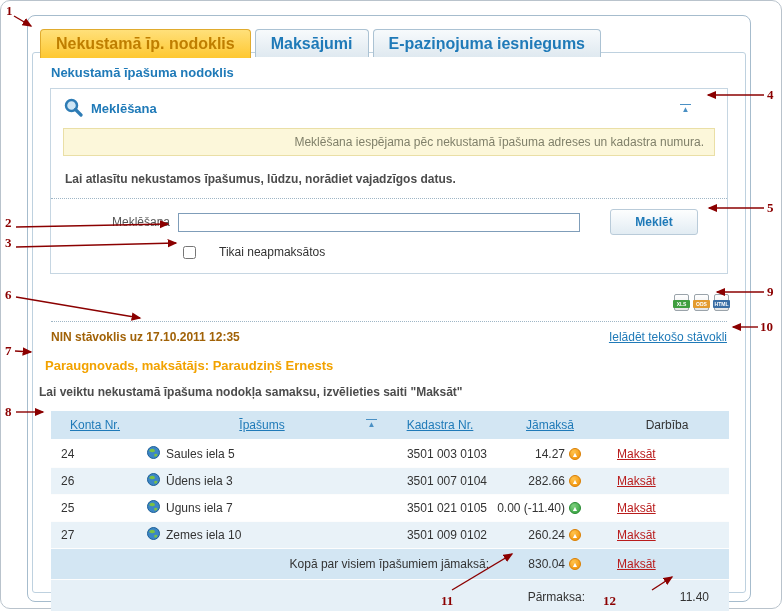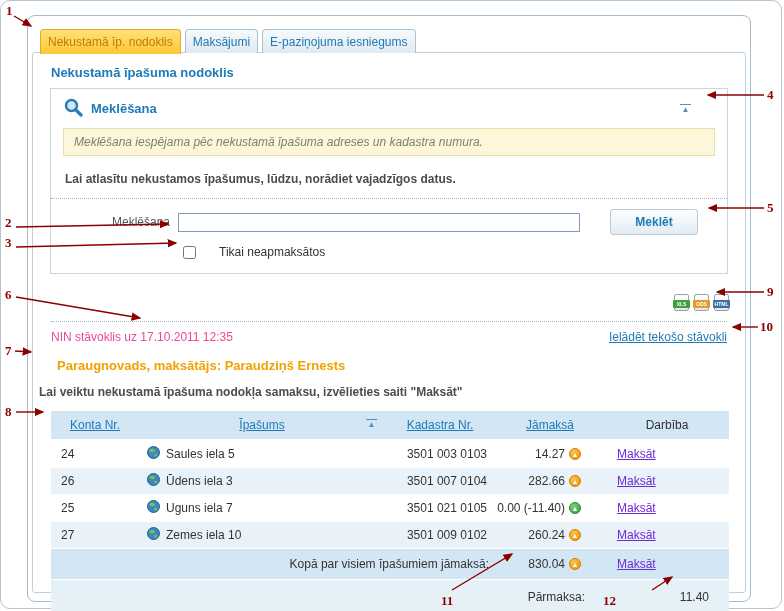--- a/index.html
+++ b/index.html
@@ -5,77 +5,77 @@
   * { box-sizing: border-box; }
   html,body { margin:0; padding:0; background:#fff; }
   body { width:784px; height:611px; font-family:"Liberation Sans", sans-serif; font-size:12px; color:#333; position:relative; }
 
   .outer-frame { position:absolute; left:0; top:0; width:782px; height:609px; border:1px solid #b9c3cc; border-radius:10px; background:#fff; }
 
   .panel { position:absolute; left:26px; top:14px; width:724px; height:587px; border:1px solid #a6bccd; border-radius:8px; background:#fff; }
 
   
   .tabs { position:absolute; left:12px; top:13px; display:flex; gap:4px; z-index:2; }
-  .tab { padding:5px 7px 4px; font-weight:normal; font-size:12px; color:#1f7ab8; background:linear-gradient(#f7fafc,#dfe9f0); border:1px solid #abc2d3; border-bottom:none; border-radius:4px 4px 0 0; cursor:pointer; white-space:nowrap; }
+  .tab { padding:5px 15px 4px; font-weight:bold; font-size:16px; color:#1f7ab8; background:linear-gradient(#f7fafc,#dfe9f0); border:1px solid #abc2d3; border-bottom:none; border-radius:4px 4px 0 0; cursor:pointer; white-space:nowrap; }
   .tab.active { background:linear-gradient(#ffe07a,#fec832); border-color:#e0ab2e; color:#bf7e00; padding-bottom:5px; margin-bottom:-1px; }
 
   .content-box { position:absolute; left:4px; right:4px; top:36px; bottom:8px; border:1px solid #bed1df; border-radius:3px; background:#fff; padding-top:6px; }
 
   .box-title { margin:6px 18px 8px; color:#1f7ab8; font-weight:bold; font-size:13px; }
 
   
   .search-fieldset { margin:0 17px; border:1px solid #c6d6e2; background:#fff; padding:8px 12px 12px; }
   .sf-header { display:flex; align-items:center; gap:8px; }
   .sf-title { color:#1f7ab8; font-weight:bold; font-size:13px; }
   .mini-arrow { display:inline-block; min-width:11px; text-align:center; font-size:8px; line-height:1; color:#4a90c4; border-top:1px solid #4a90c4; padding-top:1px; cursor:pointer; }
   .sf-collapse { margin-left:auto; margin-right:24px; }
-  .sf-hint { margin:8px 0 0; background:#fcf7da; border:1px solid #eadfa6; color:#80806a; font-style:italic; padding:6px 10px; }
+  .sf-hint { margin:8px 0 0; background:#fcf7da; border:1px solid #eadfa6; color:#80806a; padding:6px 10px;text-align:right; }
   .sf-instruction { margin:16px 2px 0; font-weight:bold; color:#4c4c4c; }
   .sf-sep { border:none; border-top:1px dotted #9fb6c6; margin:12px -12px 0; }
   .sf-row { display:flex; align-items:center; margin-top:10px; }
   .sf-label { width:115px; text-align:right; padding-right:8px; color:#555; }
   .search-input { width:402px; height:19px; border:1px solid #7f9db9; padding:1px 4px; font-family:"Liberation Sans",sans-serif; font-size:12px; }
   .search-button { margin-left:30px; width:88px; height:26px; font-weight:bold; font-size:12px; color:#1f7ab8; background:linear-gradient(#fdfefe,#e2ecf3); border:1px solid #b9cbd9; border-radius:3px; cursor:pointer; font-family:"Liberation Sans",sans-serif; }
   .sf-checkbox-row { margin:10px 0 2px 120px; display:flex; align-items:center; gap:23px; color:#333; }
   .sf-checkbox-row input { width:13px; height:13px; margin:0; }
 
   
   .export-row { display:flex; justify-content:flex-end; gap:5px; margin:20px 16px 0 0; }
   .file-icon { display:inline-block; width:15px; height:17px; background:linear-gradient(#ffffff,#e6e6e6); border:1px solid #9aa3aa; border-radius:2px; position:relative; cursor:pointer; }
   .fi-band { position:absolute; left:-2px; right:-2px; bottom:2px; height:8px; color:#fff; font-size:5px; font-weight:bold; text-align:center; line-height:8px; border-radius:1px; }
   .fi-green { background:#3f9e3f; }
   .fi-orange { background:#e39a2e; }
   .fi-blue { background:#3a6ea5; }
 
   .content-sep { border:none; border-top:1px dotted #9fb6c6; margin:10px 18px 0; }
 
   .status-row { display:flex; justify-content:space-between; align-items:center; margin:8px 18px 0; }
-  .status-text { font-weight:normal; color:#ec4899; }
+  .status-text { font-weight:bold; color:#a16207; }
   .reload-link { color:#1f7ab8; text-decoration:underline; cursor:pointer; }
 
-  .payer-line { margin:14px 24px 0; color:#f2a200; font-weight:bold; font-size:13px; }
+  .payer-line { margin:14px 12px 0; color:#f2a200; font-weight:bold; font-size:13px; }
   .pay-instruction { margin:12px 6px 0; font-weight:bold; color:#4c4c4c; }
 
   
   table.props { margin:12px 18px 0; border-collapse:collapse; width:678px; table-layout:fixed; font-size:12px; }
   table.props th, table.props td { overflow:hidden; white-space:nowrap; }
   thead th { background:#d3e6f3; padding:7px 4px; font-weight:normal; text-align:center; color:#333; position:relative; border-bottom:2px solid #fff; }
   thead th a { color:#1f7ab8; text-decoration:underline; cursor:pointer; }
   .th-sort { position:absolute; right:8px; top:8px; }
   tbody td { padding:5px 8px; border-bottom:1px solid #fdfdfd; }
   tr.row-a { background:#ffffff; }
   tr.row-b { background:#e9f2f8; }
   td.cell-account { padding-left:10px; }
   .prop-cell { display:flex; align-items:center; gap:6px; }
   td.cell-cadastre { padding-left:12px;text-align:right; }
   .due-cell { display:flex; justify-content:flex-end; align-items:center; gap:4px; padding-right:16px; }
   .status-dot { width:12px; height:12px; border-radius:50%; display:flex; align-items:center; justify-content:center; color:#fff; font-size:7px; line-height:1; flex:0 0 auto; }
   .dot-orange { background:radial-gradient(circle at 35% 30%, #ffc34d, #f08c00); border:1px solid #d97f06; }
   .dot-green  { background:radial-gradient(circle at 35% 30%, #7ed07e, #2e9e3a); border:1px solid #2a8b34; }
-  td.cell-action a { color:#6d28d9; text-decoration:underline; cursor:pointer; padding-left:4px; }
+  td.cell-action a { color:#b91c1c; text-decoration:underline; cursor:pointer; padding-left:4px; }
   tr.row-total { background:#d3e6f3; }
   tr.row-total td { padding-top:8px; padding-bottom:8px; }
   .total-label { text-align:right; padding-right:6px; }
   tr.row-overpay { background:#e6f0f7; }
   tr.row-overpay td { padding-top:10px; padding-bottom:12px; }
   .overpay-label { text-align:right; padding-right:20px; }
   .overpay-value { text-align:right; padding-right:20px; }
 
   
   .anno-layer { position:absolute; left:0; top:0; width:784px; height:611px; pointer-events:none; z-index:10; }

